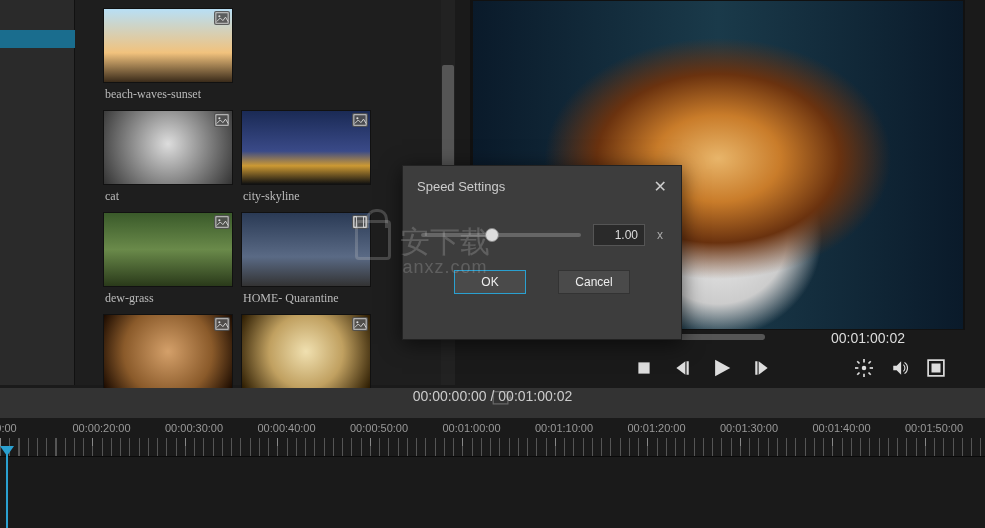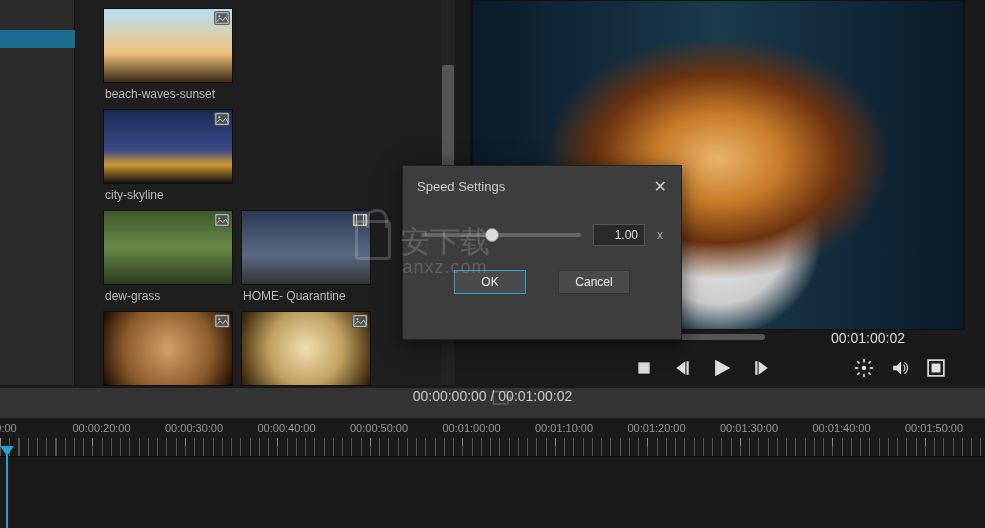--- a/index.html
+++ b/index.html
@@ -22,21 +22,21 @@
     background: #1a6d8e;
   }
   .media-panel {
     position: absolute; left: 75px; top: 0; width: 380px; height: 385px;
     background: #1e1e1e;
     padding: 8px 0 0 28px;
   }
   .thumb-row { display: flex; gap: 8px; margin-bottom: 6px; }
   .thumb {
     width: 130px;
-    display: flex; flex-direction: column;
+    display: flex; flex-direction: column; font-family: Liberation Serif, serif;
   }
   .thumb-img {
     width: 130px; height: 75px;
     background: #333;
     position: relative;
     overflow: hidden;
     border: 1px solid #111;
   }
   .thumb-badge {
     position: absolute; top: 2px; right: 2px;
@@ -235,20 +235,32 @@
               <rect x="1" y="2" width="14" height="12" fill="none" stroke="#ddd"></rect>
               <circle cx="5" cy="6" r="1.2" fill="#ddd"></circle>
               <path d="M2 12 L6 8 L9 11 L12 7 L15 12" fill="none" stroke="#ddd"></path>
             </svg>
           </div>
         </div>
       <div class="thumb-label">beach-waves-sunset</div>
     </div>
   </div>
   <div class="thumb-row">
+    <div class="thumb">
+      <div class="thumb-img cat">
+          <div class="thumb-badge">
+            <svg viewBox="0 0 16 16">
+              <rect x="1" y="2" width="14" height="12" fill="none" stroke="#ddd"></rect>
+              <circle cx="5" cy="6" r="1.2" fill="#ddd"></circle>
+              <path d="M2 12 L6 8 L9 11 L12 7 L15 12" fill="none" stroke="#ddd"></path>
+            </svg>
+          </div>
+        </div>
+      <div class="thumb-label">cat</div>
+    </div>
     <div class="thumb">
       <div class="thumb-img skyline">
           <div class="thumb-badge">
             <svg viewBox="0 0 16 16">
               <rect x="1" y="2" width="14" height="12" fill="none" stroke="#ddd"></rect>
               <circle cx="5" cy="6" r="1.2" fill="#ddd"></circle>
               <path d="M2 12 L6 8 L9 11 L12 7 L15 12" fill="none" stroke="#ddd"></path>
             </svg>
           </div>
         </div>

